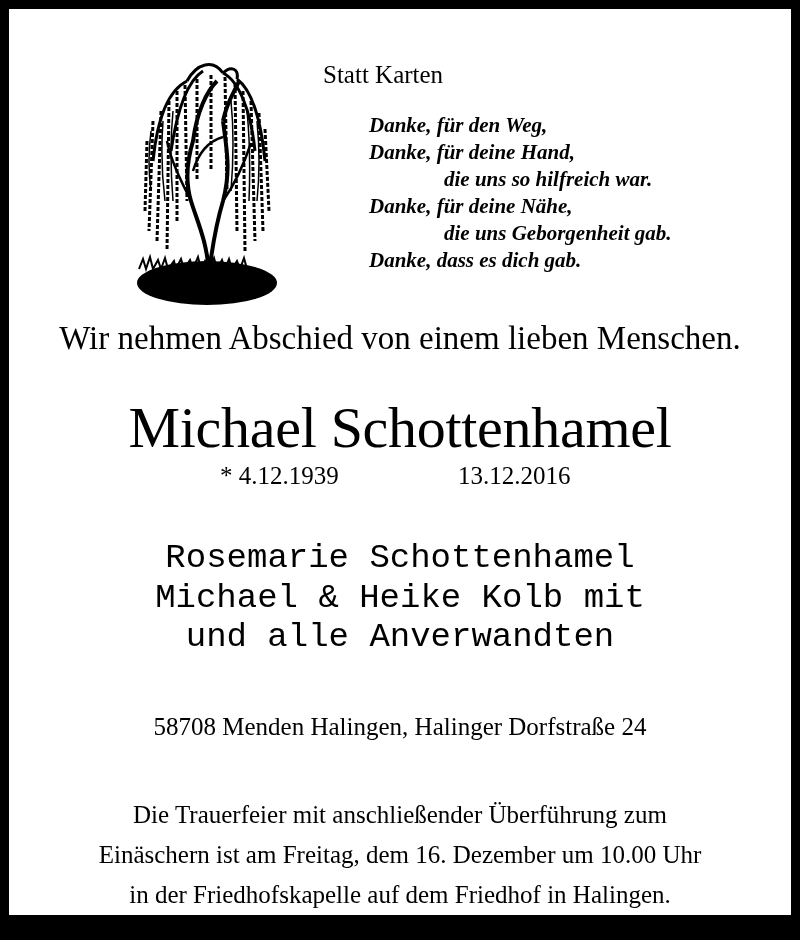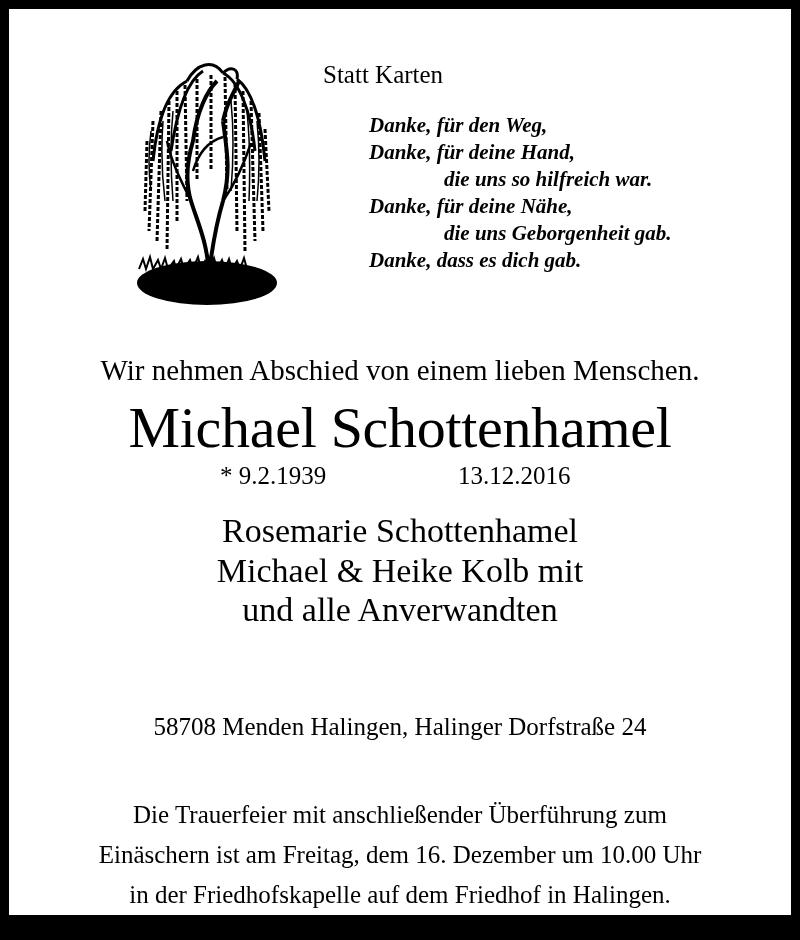--- a/index.html
+++ b/index.html
@@ -9,26 +9,26 @@
       background: #fff; color: #000;
       font-family: "Liberation Serif", "DejaVu Serif", serif;
     }
     .abs { position: absolute; white-space: nowrap; }
     .tree { position: absolute; left: 118px; top: 42px; width: 160px; height: 262px; }
     .statt { left: 314px; top: 52px; font-size: 25px; }
     .poem { position: absolute; left: 360px; top: 103px; font-style: italic; font-size: 21px; line-height: 27px; font-weight: bold; }
     .poem .l { display: block; white-space: nowrap; }
     .poem .ind { padding-left: 75px; }
     .center { position: absolute; left: 0; width: 782px; text-align: center; white-space: nowrap; }
-    .intro { top: 345px; font-size: 29px; }
+    .intro { top: 311px; font-size: 33px; }
     .name { top: 385px; font-size: 58px; letter-spacing: -0.3px; }
     .dates { top: 453px; font-size: 25px; }
     .dates .birth { position: absolute; left: 211px; }
     .dates .death { position: absolute; left: 449px; }
-    .mourners { top: 502px; font-size: 34px; line-height: 39.5px; }
+    .mourners { top: 530px; font-size: 34px; line-height: 39.5px; font-family: Liberation Mono, monospace; }
     .mourners .l { display: block; }
     .address { top: 704px; font-size: 25px; }
     .notice { top: 782px; font-size: 25px; line-height: 32px; }
     .notice .l { display: block; margin-top: 8px; }
   </style>
 </head>
 <body>
 
 <div class="frame">
 
@@ -72,21 +72,21 @@
     <span class="l">Danke, für deine Nähe,</span>
     <span class="l ind">die uns Geborgenheit gab.</span>
     <span class="l">Danke, dass es dich gab.</span>
   </div>
 
   <div class="center intro">Wir nehmen Abschied von einem lieben Menschen.</div>
 
   <div class="center name">Michael Schottenhamel</div>
 
   <div class="center dates">
-    <span class="birth">* 9.2.1939</span>
+    <span class="birth">* 4.12.1939</span>
     <span class="death">13.12.2016</span>
   </div>
 
   <div class="center mourners">
     <span class="l">Rosemarie Schottenhamel</span>
     <span class="l">Michael &amp; Heike Kolb mit</span>
     <span class="l">und alle Anverwandten</span>
   </div>
 
   <div class="center address">58708 Menden Halingen, Halinger Dorfstraße 24</div>

